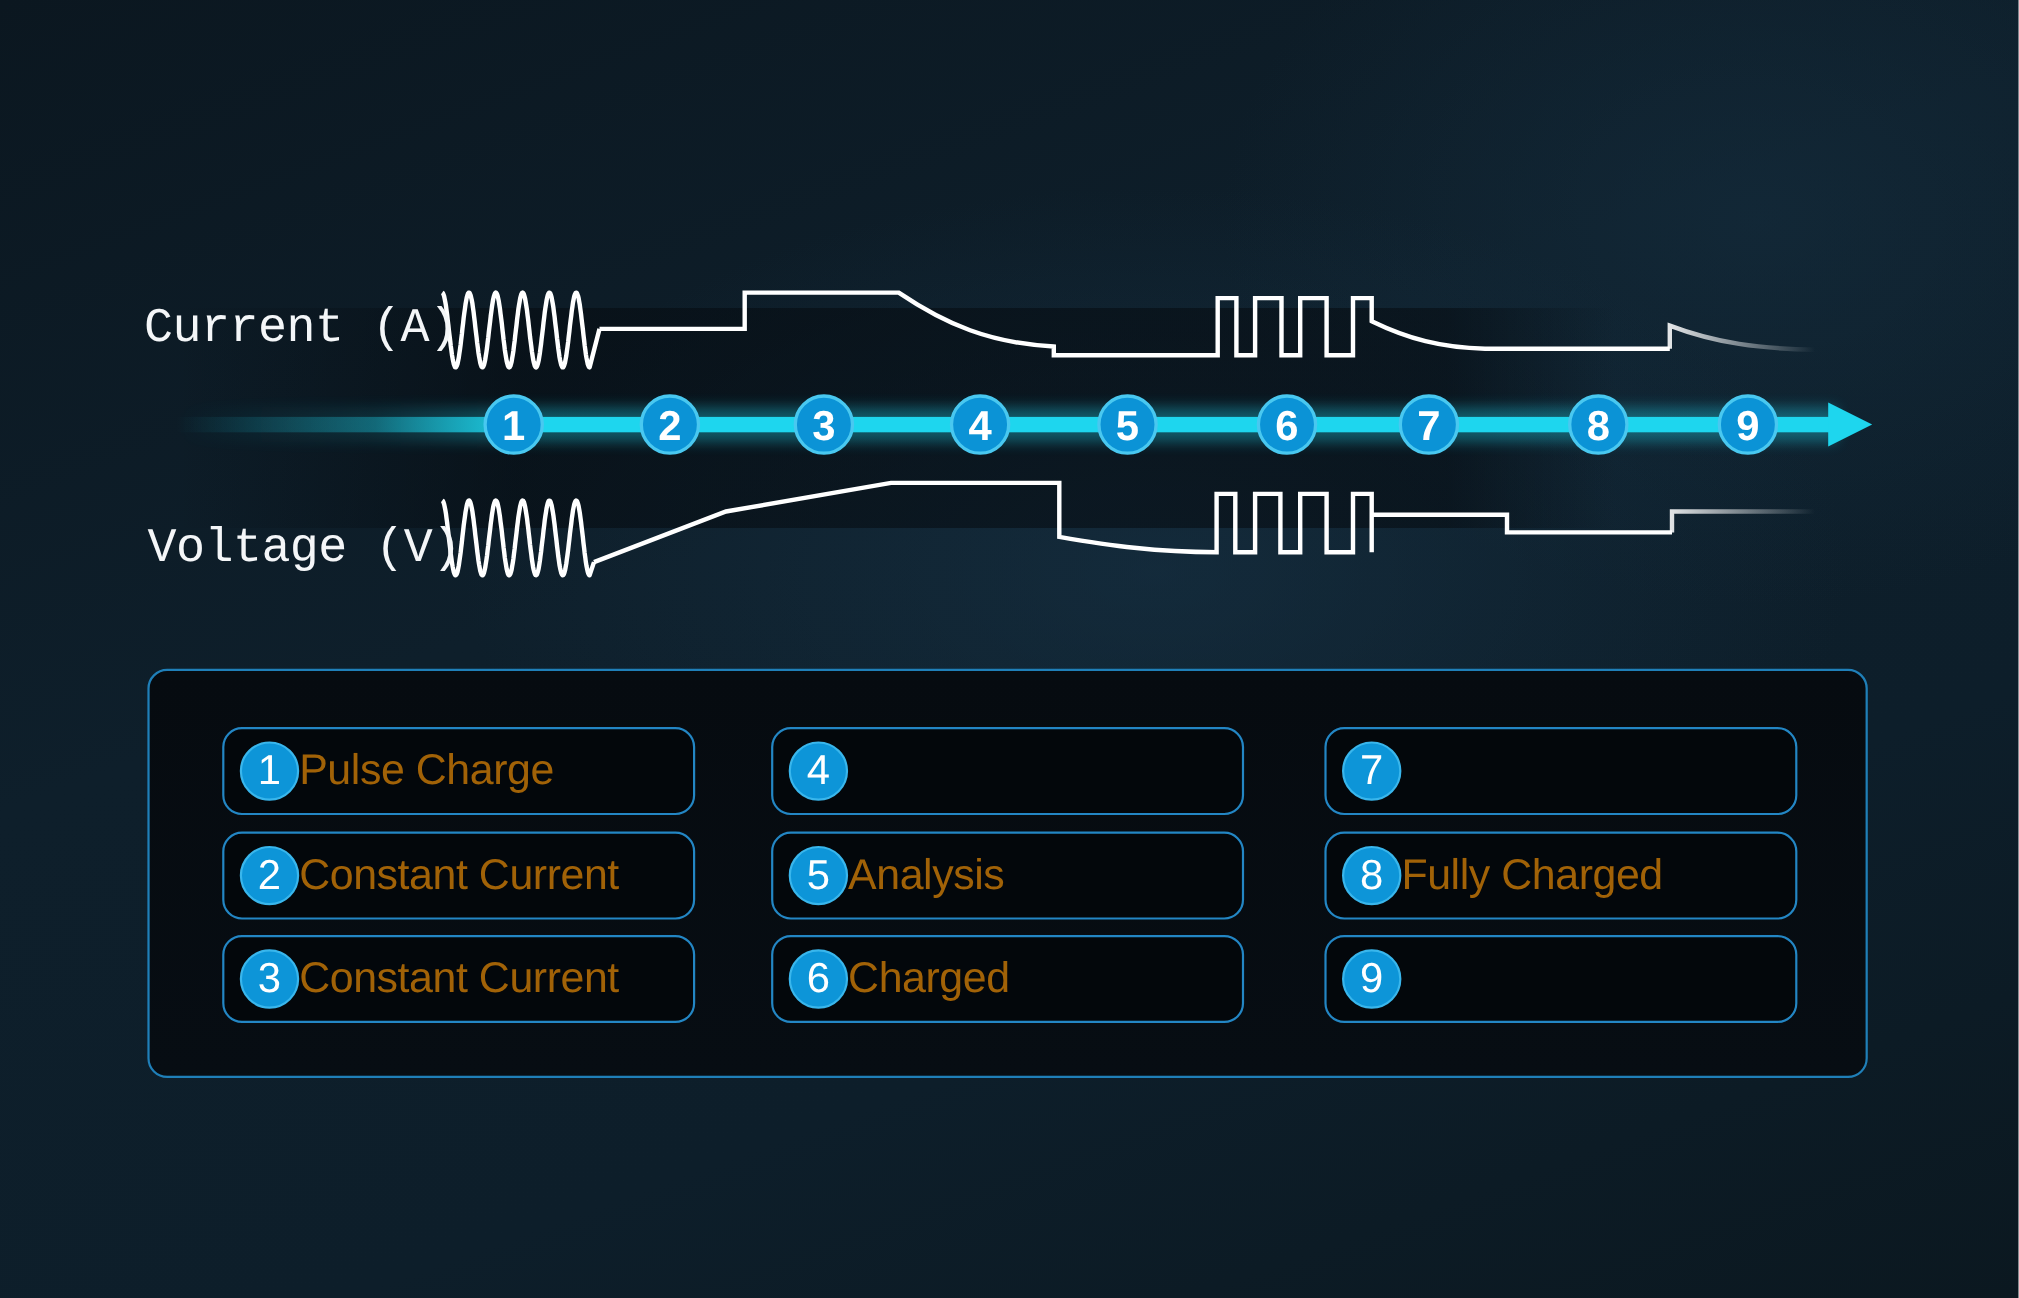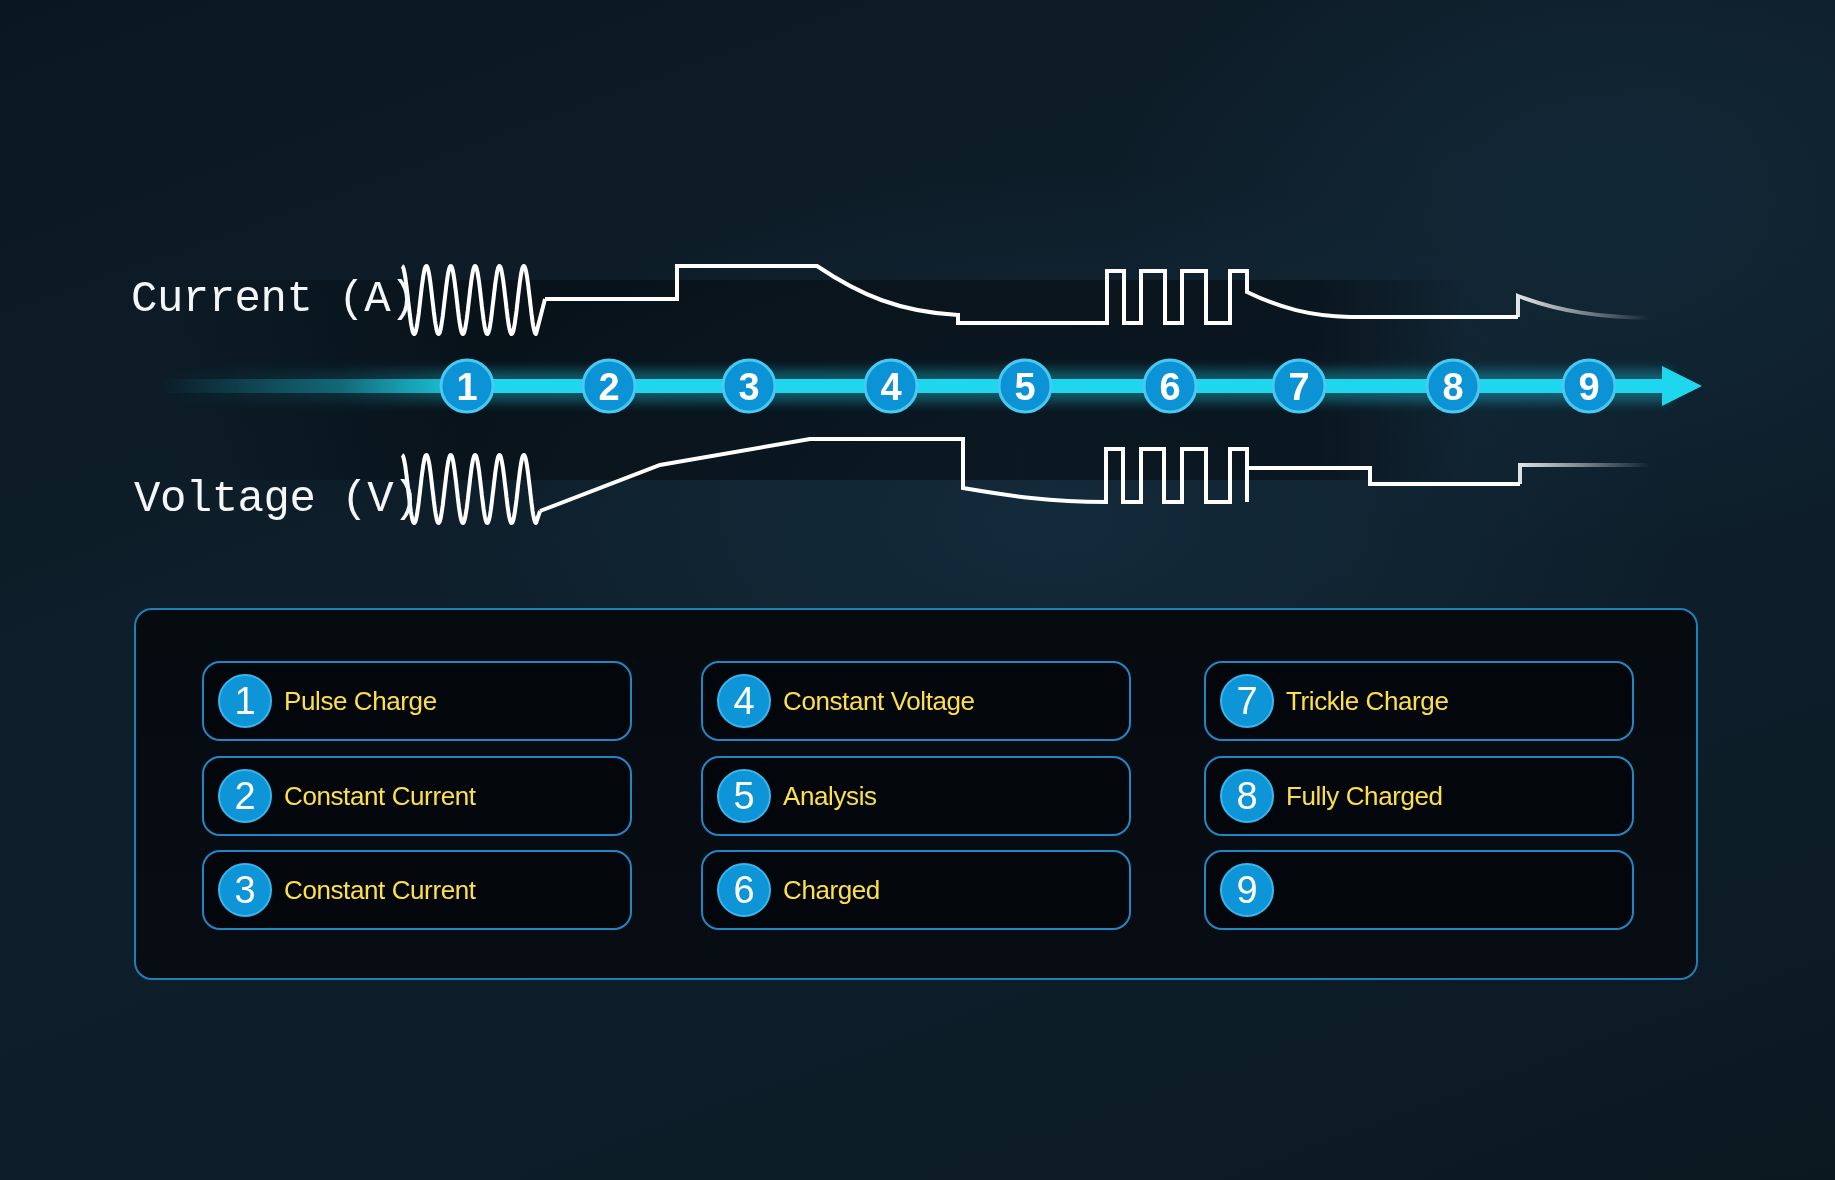--- a/index.html
+++ b/index.html
@@ -27,21 +27,21 @@
     border: 2px solid #2386c4; border-radius: 18px; background: #03070b;
     display: flex; align-items: center;
   }
   .legend-num {
     width: 54px; height: 54px; border-radius: 50%; margin-left: 14px;
     background: #0d95d8; border: 2px solid #39b6ec; box-sizing: border-box;
     display: flex; align-items: center; justify-content: center;
     font-size: 38px; color: #ffffff; font-weight: 400; flex: none;
   }
   .legend-text {
-    margin-left: 12px; font-size: 26px; color: #fde047; white-space: nowrap;
+    margin-left: 0; font-size: 39px; color: #a16207; white-space: nowrap;
     letter-spacing: -0.4px;
   }
 </style>
 </head>
 <body>
 
 <svg id="diagram" width="1835" height="600" viewBox="0 0 1835 600">
   <defs>
     <linearGradient id="trackGrad" x1="0" x2="1" y1="0" y2="0">
       <stop offset="0" stop-color="#1ed6ee" stop-opacity="0"></stop>
@@ -129,33 +129,31 @@
   <div class="legend-item" style="left:66px; top:146px;">
     <div class="legend-num">2</div>
     <div class="legend-text">Constant Current</div>
   </div>
   <div class="legend-item" style="left:66px; top:240px;">
     <div class="legend-num">3</div>
     <div class="legend-text">Constant Current</div>
   </div>
   <div class="legend-item" style="left:565px; top:51px;">
     <div class="legend-num">4</div>
-    <div class="legend-text">Constant Voltage</div>
   </div>
   <div class="legend-item" style="left:565px; top:146px;">
     <div class="legend-num">5</div>
     <div class="legend-text">Analysis</div>
   </div>
   <div class="legend-item" style="left:565px; top:240px;">
     <div class="legend-num">6</div>
     <div class="legend-text">Charged</div>
   </div>
   <div class="legend-item" style="left:1068px; top:51px;">
     <div class="legend-num">7</div>
-    <div class="legend-text">Trickle Charge</div>
   </div>
   <div class="legend-item" style="left:1068px; top:146px;">
     <div class="legend-num">8</div>
     <div class="legend-text">Fully Charged</div>
   </div>
   <div class="legend-item" style="left:1068px; top:240px;">
     <div class="legend-num">9</div>
   </div>
 </div>
 

